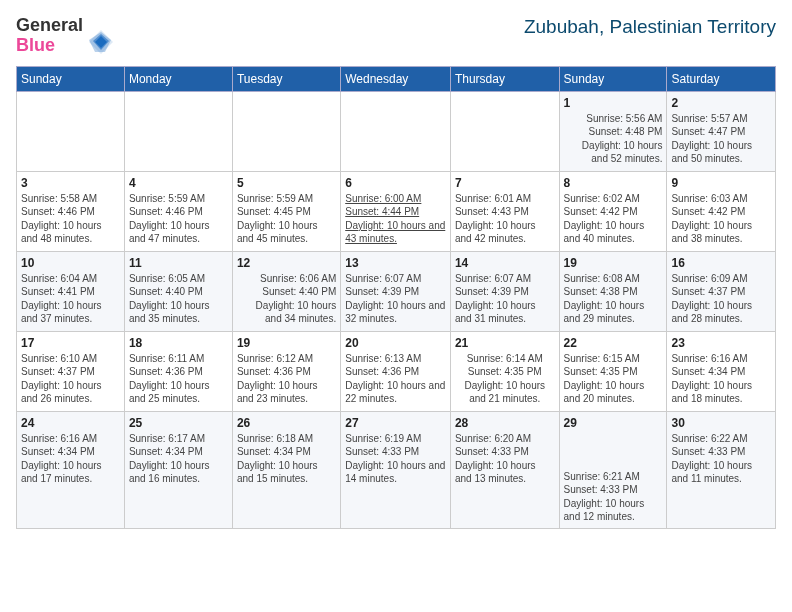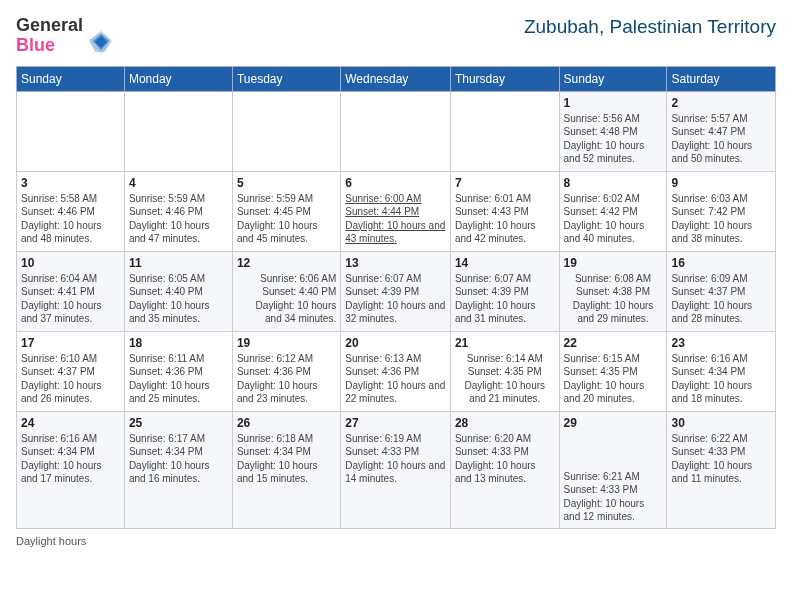--- a/index.html
+++ b/index.html
@@ -147,21 +147,21 @@
     </thead>
     <tbody id="calendar-body">
     <tr>
           <td class="empty-cell"></td>
           <td class="empty-cell"></td>
           <td class="empty-cell"></td>
           <td class="empty-cell"></td>
           <td class="empty-cell"></td>
           <td>
             <span class="day-num">1</span>
-            <div class="cell-text" style="white-space: pre-line;">Sunrise: 5:56 AM
+            <div class="cell-text" style="white-space: pre-line; text-align: right;">Sunrise: 5:56 AM
 Sunset: 4:48 PM
 Daylight: 10 hours and 52 minutes.</div>
           </td>
           <td>
             <span class="day-num">2</span>
             <div class="cell-text" style="white-space: pre-line;">Sunrise: 5:57 AM
 Sunset: 4:47 PM
 Daylight: 10 hours and 50 minutes.</div>
           </td>
         </tr>
@@ -198,21 +198,21 @@
           </td>
           <td>
             <span class="day-num">8</span>
             <div class="cell-text" style="white-space: pre-line;">Sunrise: 6:02 AM
 Sunset: 4:42 PM
 Daylight: 10 hours and 40 minutes.</div>
           </td>
           <td>
             <span class="day-num">9</span>
             <div class="cell-text" style="white-space: pre-line;">Sunrise: 6:03 AM
-Sunset: 7:42 PM
+Sunset: 4:42 PM
 Daylight: 10 hours and 38 minutes.</div>
           </td>
         </tr>
         <tr>
           <td>
             <span class="day-num">10</span>
             <div class="cell-text" style="white-space: pre-line;">Sunrise: 6:04 AM
 Sunset: 4:41 PM
 Daylight: 10 hours and 37 minutes.</div>
           </td>
@@ -235,21 +235,21 @@
 Daylight: 10 hours and 32 minutes.</div>
           </td>
           <td>
             <span class="day-num">14</span>
             <div class="cell-text" style="white-space: pre-line;">Sunrise: 6:07 AM
 Sunset: 4:39 PM
 Daylight: 10 hours and 31 minutes.</div>
           </td>
           <td>
             <span class="day-num">19</span>
-            <div class="cell-text" style="white-space: pre-line; text-align: center;">Sunrise: 6:08 AM
+            <div class="cell-text" style="white-space: pre-line;">Sunrise: 6:08 AM
 Sunset: 4:38 PM
 Daylight: 10 hours and 29 minutes.</div>
           </td>
           <td>
             <span class="day-num">16</span>
             <div class="cell-text" style="white-space: pre-line;">Sunrise: 6:09 AM
 Sunset: 4:37 PM
 Daylight: 10 hours and 28 minutes.</div>
           </td>
         </tr>
@@ -337,16 +337,13 @@
           <td>
             <span class="day-num">30</span>
             <div class="cell-text" style="white-space: pre-line;">Sunrise: 6:22 AM
 Sunset: 4:33 PM
 Daylight: 10 hours and 11 minutes.</div>
           </td>
         </tr>
       </tbody>
   </table>
 
-  <div class="footer-note">
-    <span>Daylight hours</span>
-  </div>
 </div>
 
 </body></html>

